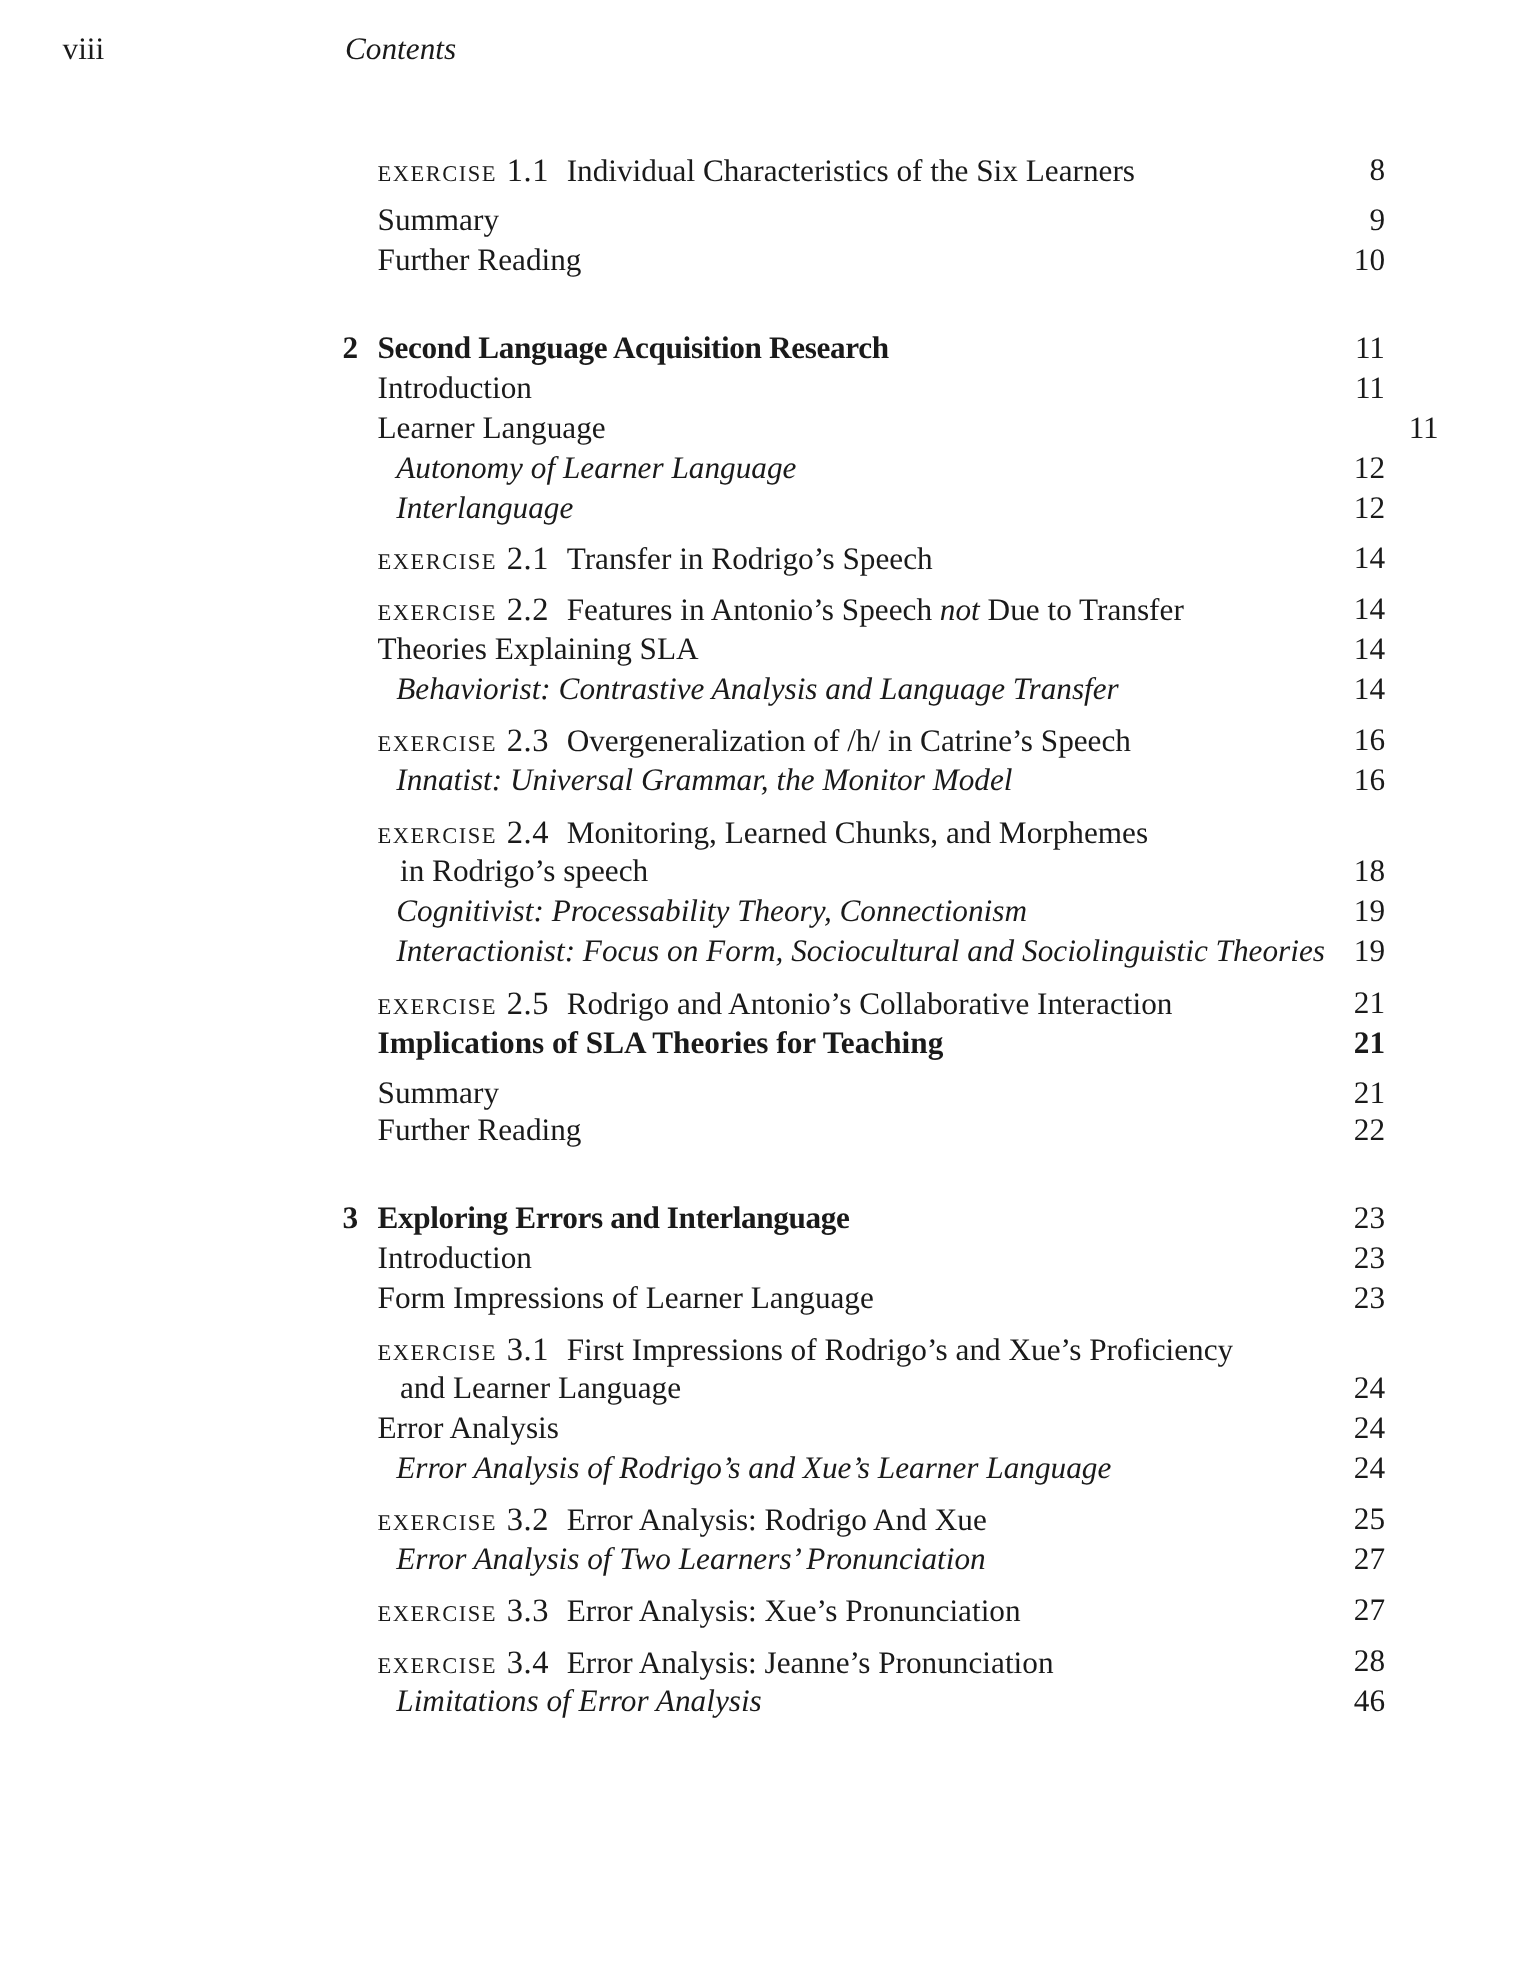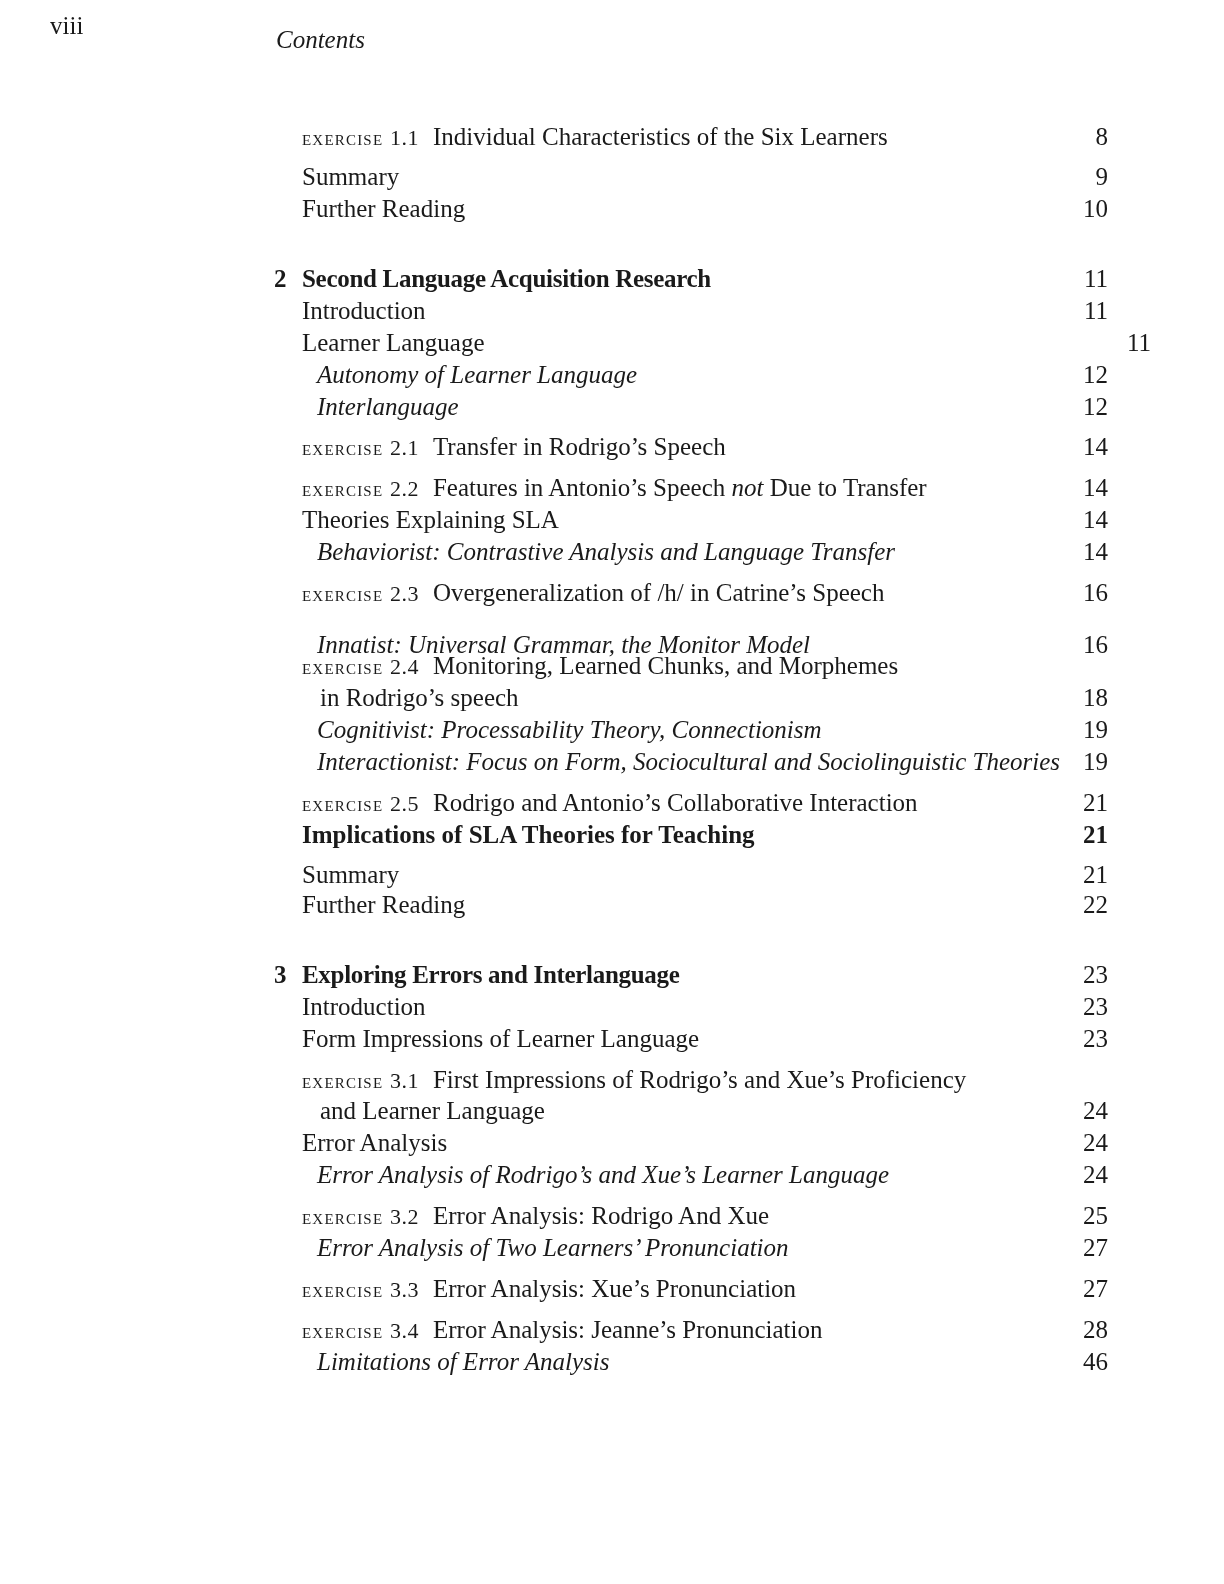--- a/index.html
+++ b/index.html
@@ -1,27 +1,27 @@
 <!DOCTYPE html>
 <html><head>
   <meta charset="utf-8">
   <style>
     html, body { margin: 0; padding: 0; background: #ffffff; }
     body { width: 1224px; height: 1584px; position: relative; overflow: hidden;
       font-family: "Liberation Serif", "DejaVu Serif", serif; color: #1a1a1a; }
-    .folio { position: absolute; left: 50px; top: 12px; font-size: 25px; }
+    .folio { position: absolute; left: 50px; top: 26px; font-size: 25px; }
     .running-head { position: absolute; left: 276px; top: 26px; font-size: 25px; font-style: italic; }
     .row { position: absolute; left: 0; width: 1224px; height: 34px; font-size: 25px; line-height: 34px; white-space: nowrap; }
     .row .txt { position: absolute; left: 302px; }
     .row.sub .txt { left: 317px; font-style: italic; }
     .row.cont .txt { left: 320px; }
     .row.chapter .num { position: absolute; left: 274px; font-weight: bold; }
     .row.chapter .txt { font-weight: bold; letter-spacing: -0.3px; }
     .row .pg { position: absolute; right: 116px; text-align: right; }
-    .ex-label { font-variant: small-caps; text-transform: lowercase; letter-spacing: 1.2px; font-size: 22px; margin-right: 14px; margin-top: 36px; }
+    .ex-label { font-variant: small-caps; text-transform: lowercase; letter-spacing: 1.2px; font-size: 26px; margin-right: 14px; margin-top: 36px; }
     .ex-label .exnum { font-variant: normal; letter-spacing: 0.5px; }
   </style>
 </head>
 <body>
 
 <div class="folio">viii</div>
 <div class="running-head">Contents</div>
 
 <div id="toc">
     <div class="row " style="top: 120px;">
@@ -70,21 +70,21 @@
       <span class="pg">14</span>
     </div>
     <div class="row sub" style="top: 535px;">
       <span class="txt">Behaviorist: Contrastive Analysis and Language Transfer</span>
       <span class="pg">14</span>
     </div>
     <div class="row " style="top: 576px;">
       <span class="txt"><span class="ex-label">EXERCISE <span class="exnum">2.3</span></span>Overgeneralization of /h/ in Catrine’s Speech</span>
       <span class="pg">16</span>
     </div>
-    <div class="row sub" style="top: 608px; margin-top: 20px;">
+    <div class="row sub" style="top: 608px;">
       <span class="txt">Innatist: Universal Grammar, the Monitor Model</span>
       <span class="pg">16</span>
     </div>
     <div class="row " style="top: 649px;">
       <span class="txt"><span class="ex-label">EXERCISE <span class="exnum">2.4</span></span>Monitoring, Learned Chunks, and Morphemes</span>
       <span class="pg"></span>
     </div>
     <div class="row cont" style="top: 681px;">
       <span class="txt">in Rodrigo’s speech</span>
       <span class="pg">18</span>

